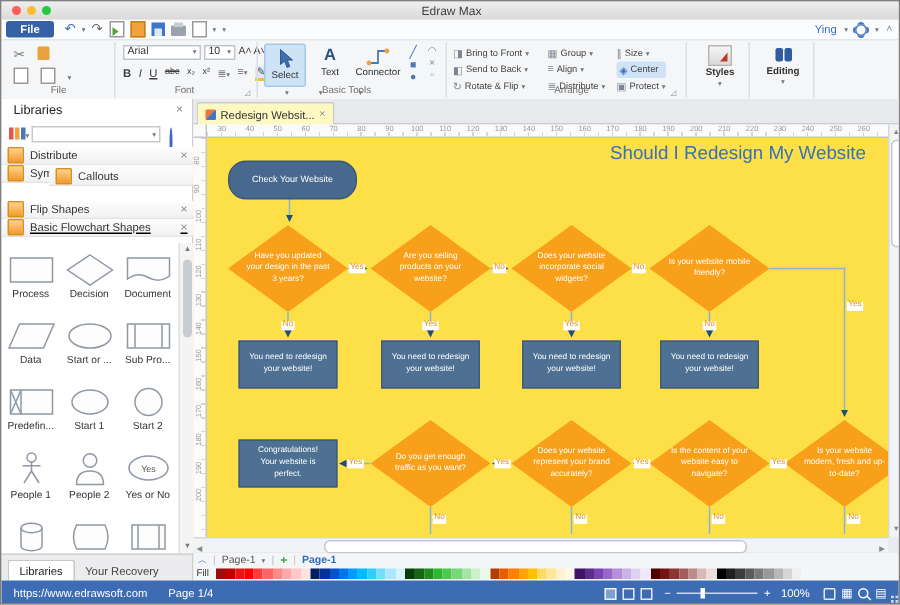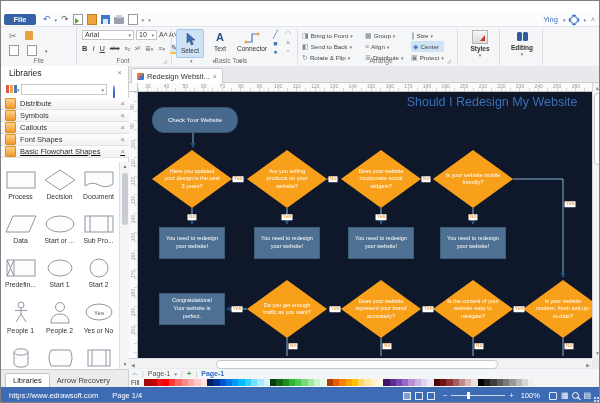--- a/index.html
+++ b/index.html
@@ -61,27 +61,27 @@
   .scap{font-size:6.8px;color:#333;margin-top:1px;white-space:nowrap;}
   .sbar{left:118px;top:96px;width:10px;height:207px;background:#f4f4f5;border-left:1px solid #e0e0e0;box-sizing:border-box;}
   .sbar .arrowbox{width:10px;height:9px;font-size:5px;color:#777;text-align:center;line-height:9px;}
   .sbar .thumb{left:2px;top:11px;width:6px;height:52px;background:#c9cdd2;border-radius:3px;}
   .sb-tabs{left:0;top:368px;width:128px;height:18px;background:#ececee;border-top:1px solid #cfcfcf;border-right:1px solid #cfcfcf;display:flex;align-items:flex-end;box-sizing:border-box;}
   .sbtab{font-size:7.5px;color:#444;padding:2px 7px;}
   .sbtab.active{background:#fff;border:1px solid #c6c6c6;border-bottom:none;border-radius:2px 2px 0 0;color:#222;}
   
   .canvascol{left:128px;top:65px;width:472px;height:303px;background:#e9ebee;}
   .tabstrip{left:0;top:0;width:472px;height:17px;background:#e7e9ec;border-bottom:1px solid #c9ccd1;box-sizing:border-box;}
-  .doctab{left:2px;top:2px;height:15px;background:#ffffff;border:1px solid #c9ccd1;border-bottom:none;border-radius:2px 2px 0 0;display:flex;align-items:center;gap:3px;padding:0 5px;font-size:7.5px;color:#333;}
+  .doctab{left:2px;top:2px;height:15px;background:#fef9c3;border:1px solid #c9ccd1;border-bottom:none;border-radius:2px 2px 0 0;display:flex;align-items:center;gap:3px;padding:0 5px;font-size:7.5px;color:#333;}
   .doctab .logo{width:7px;height:7px;background:linear-gradient(135deg,#e8743b 50%,#3e77c9 50%);border-radius:1px;}
   .hruler{left:9px;top:17px;width:454px;height:9px;background:#fbfbfb;border-bottom:1px solid #c6c6c6;box-sizing:border-box;background-image:repeating-linear-gradient(to right,#d5d5d5 0 1px,transparent 1px 9.3px);background-size:100% 3px;background-position:0 100%;background-repeat:no-repeat;}
   .rn{position:absolute;top:0px;transform:translateX(-50%);font-size:5px;color:#979797;}
   .vruler{left:0;top:26px;width:9px;height:266px;background:#fbfbfb;border-right:1px solid #c6c6c6;box-sizing:border-box;background-image:repeating-linear-gradient(to bottom,#d5d5d5 0 1px,transparent 1px 9.3px);background-size:3px 100%;background-position:100% 0;background-repeat:no-repeat;}
   .rnv{position:absolute;left:0px;transform:rotate(-90deg);font-size:5px;color:#979797;}
-  .drawing{left:9px;top:26px;width:454px;height:266px;background:#0f172a;overflow:hidden;}
+  .drawing{left:9px;top:26px;width:454px;height:266px;background:#fde047;overflow:hidden;}
   .dtitle{left:256px;top:3px;width:196px;text-align:center;font-size:12.5px;color:#3a70b8;white-space:nowrap;}
   .diamond{position:absolute;width:80px;height:58px;background:#f9a01b;clip-path:polygon(50% 0,100% 50%,50% 100%,0 50%);display:flex;align-items:center;justify-content:center;text-align:center;color:#fff;font-size:5.5px;line-height:1.3;padding:0 12px;box-sizing:border-box;}
   .pnode{position:absolute;width:66px;height:32px;background:#4e7193;border:1px solid #3e5d79;display:flex;align-items:center;justify-content:center;text-align:center;color:#fff;font-size:5.5px;line-height:1.4;padding:0 6px;box-sizing:border-box;}
   .stadium{position:absolute;left:14px;top:15px;width:84px;height:24px;background:#47698e;border:1px solid #3a5876;border-radius:12px;display:flex;align-items:center;justify-content:center;color:#fff;font-size:6px;}
   .el{position:absolute;transform:translate(-50%,-50%);font-size:5.5px;color:#e2902c;background:#fff;padding:0 1px;line-height:1;}
   .vscroll{left:463px;top:17px;width:9px;height:275px;background:#f2f3f5;border-left:1px solid #d6d8db;box-sizing:border-box;}
   .hscroll{left:0;top:292px;width:463px;height:10px;background:#f2f3f5;border-top:1px solid #d6d8db;box-sizing:border-box;}
   .scroll-thumb{background:#fff;border:1px solid #c4c8cd;border-radius:4px;position:absolute;}
   .sarrow{position:absolute;font-size:5px;color:#888;}
   
@@ -107,20 +107,26 @@
   .grip{position:absolute;right:1px;bottom:1px;width:6px;height:6px;background:radial-gradient(circle at 1px 1px,#cdd9ec 1px,transparent 1px);background-size:3px 3px;}
   svg.shape{display:block;}
   svg.shape *{stroke:#8f98a3;fill:#fdfdfd;stroke-width:1;}
   svg.shape text{stroke:none;fill:#555;}
 </style>
 </head>
 <body>
 
 <div class="app">
 
+  <div class="abs titlebar">
+    <span class="abs light" style="left:7px;background:#ff5f57;"></span>
+    <span class="abs light" style="left:17px;background:#febc2e;"></span>
+    <span class="abs light" style="left:27px;background:#28c840;"></span>
+    <div class="abs win-title">Edraw Max</div>
+  </div>
 
   <div class="abs menurow">
     <div class="abs filebtn">File</div>
     <div class="abs qat">
       <span class="qi blue">↶</span>
         <span class="caret">▾</span>
       <span class="qi">↷</span>
       <span class="ico-page green"></span>
       <span class="ico-page orange"></span>
       <span class="ico-save"></span>
@@ -304,28 +310,28 @@
     <div class="abs librow" style="top:32px;">
       <span class="libico"></span>
         <span class="name">Distribute</span>
         <span class="sb-close">×</span>
     </div>
     <div class="abs librow" style="top:44px;">
       <span class="libico"></span>
         <span class="name">Symbols</span>
         <span class="sb-close">×</span>
     </div>
-    <div class="abs librow" style="top:56px;">
+    <div class="abs librow" style="top:46px;margin-left:32px;">
       <span class="libico"></span>
         <span class="name">Callouts</span>
         <span class="sb-close">×</span>
     </div>
     <div class="abs librow" style="top:68px;">
       <span class="libico"></span>
-        <span class="name">Font Shapes</span>
+        <span class="name">Flip Shapes</span>
         <span class="sb-close">×</span>
     </div>
     <div class="abs librow" style="top:80px;text-decoration:underline;">
       <span class="libico"></span>
         <span class="name">Basic Flowchart Shapes</span>
         <span class="sb-close">×</span>
     </div>
 
     <div class="abs shape-grid">
       <div class="srow" style="top:6px;">
@@ -439,21 +445,21 @@
     </div>
     <div class="abs sbar">
       <div class="arrowbox" style="position:absolute;top:0;">▲</div>
       <div class="abs thumb"></div>
       <div class="arrowbox" style="position:absolute;bottom:0;">▼</div>
     </div>
   </div>
 
   <div class="abs sb-tabs">
     <span class="sbtab active" style="margin-left:4px;">Libraries</span>
-    <span class="sbtab">Arrow Recovery</span>
+    <span class="sbtab">Your Recovery</span>
   </div>
 
   <div class="abs canvascol">
     <div class="abs tabstrip">
       <div class="abs doctab">
         <span class="logo"></span>
         <span>Redesign Websit...</span>
         <span style="color:#888;font-size:7px;">×</span>
       </div>
     </div>

